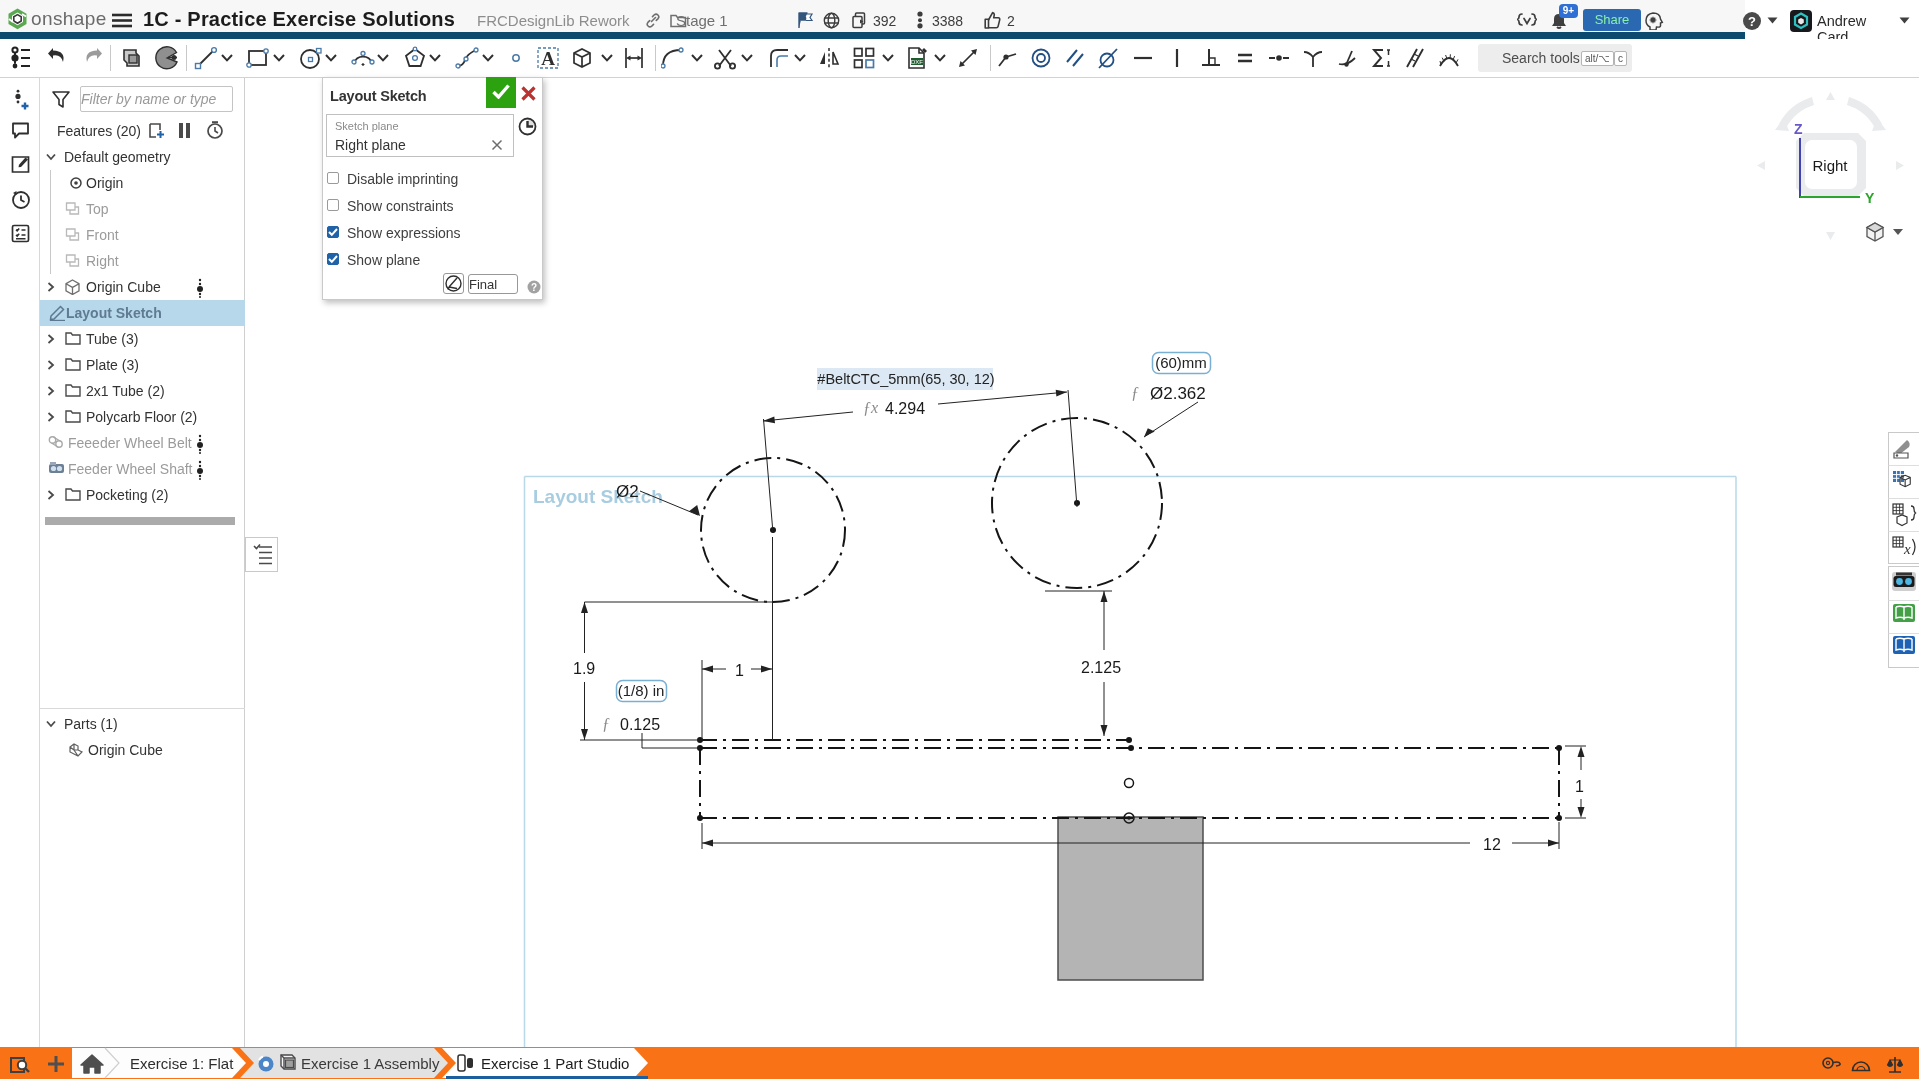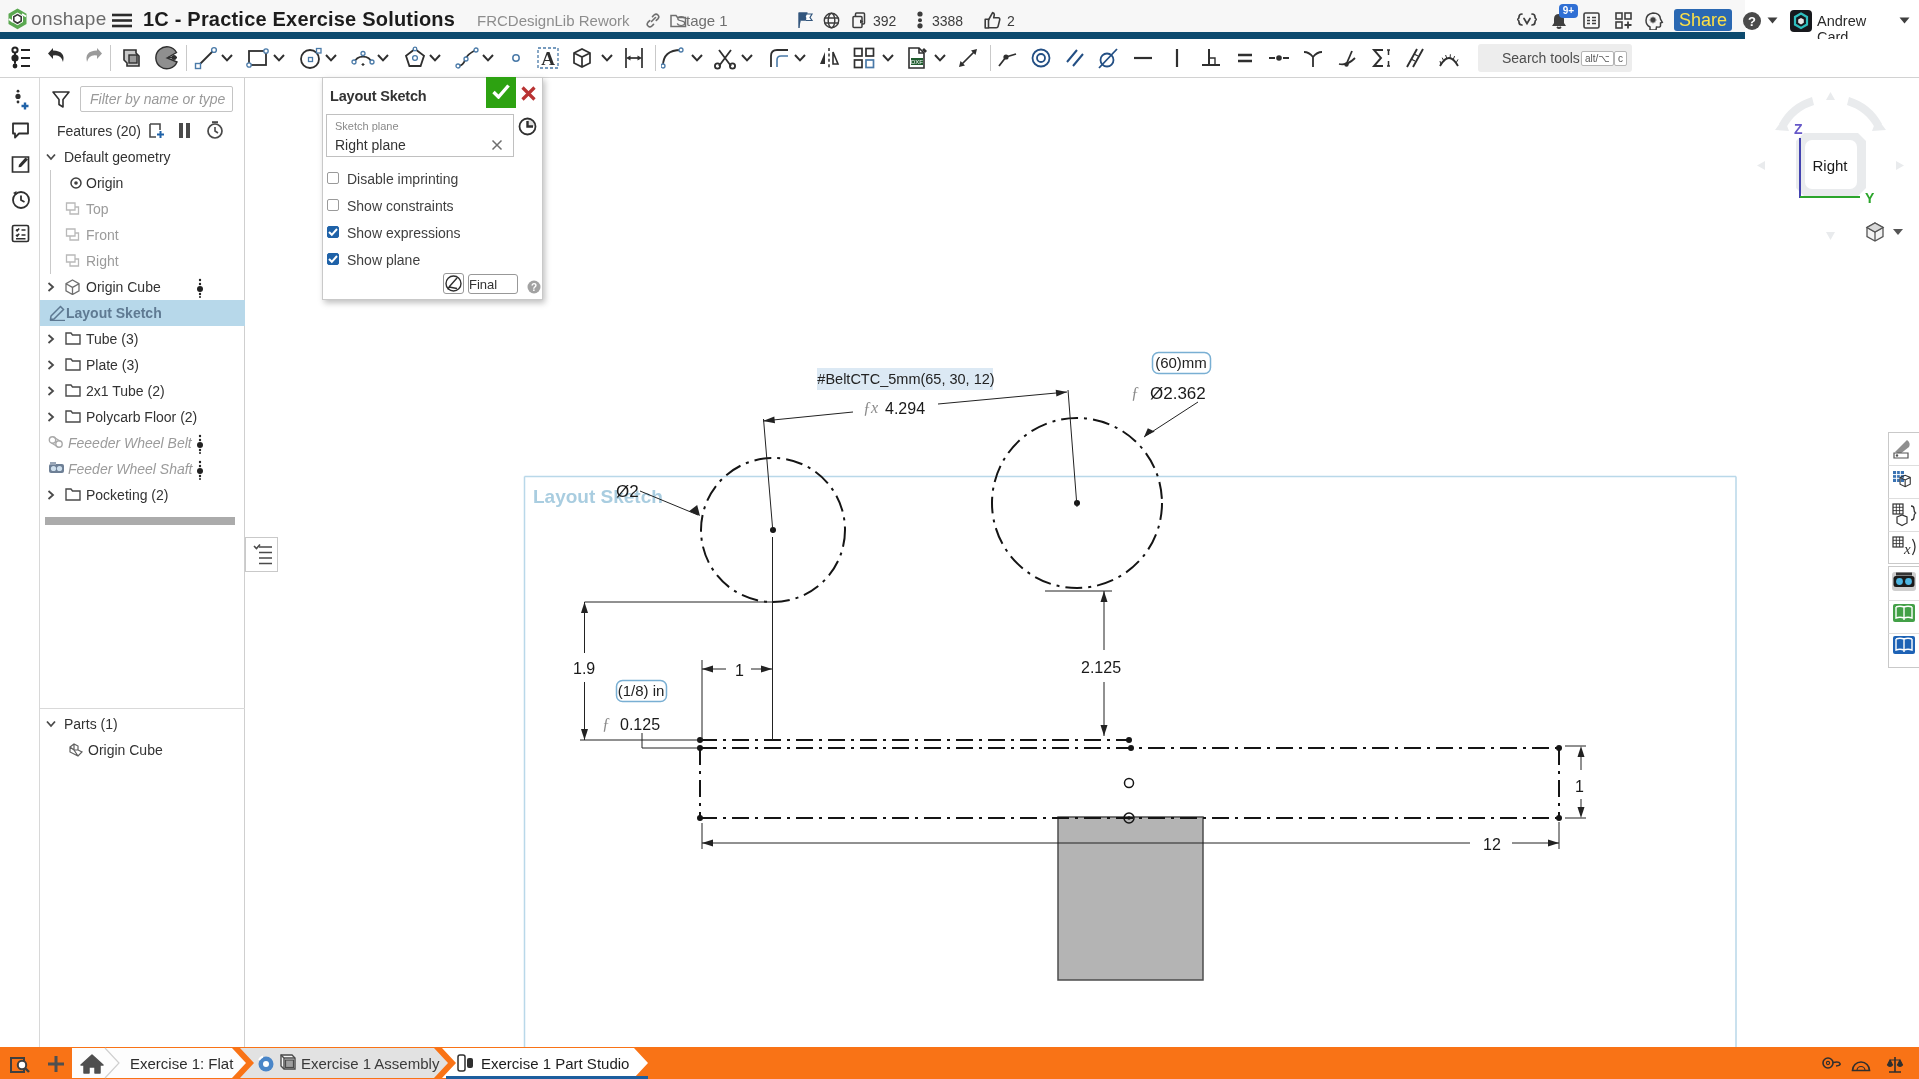--- a/index.html
+++ b/index.html
@@ -6,38 +6,38 @@
 html,body{width:1919px;height:1079px;overflow:hidden}
 body{font-family:"Liberation Sans",sans-serif;background:#fff;position:relative}
 .abs{position:absolute}
 svg{display:block}
 
 #header{position:absolute;left:0;top:0;width:1745px;height:39px;background:#f7f7f7;border-bottom:7px solid #0c4a6e}
 #header .ttl{position:absolute;left:143px;top:8px;font-size:20px;font-weight:bold;color:#1c1c1c;letter-spacing:0.2px}
 #header .sub{position:absolute;left:477px;top:12px;font-size:15px;color:#8d8d8d}
 #header .stage{position:absolute;left:676px;top:12px;font-size:15px;color:#6f6f6f}
 #header .num{font-size:14px;color:#3c3c3c;position:absolute;top:13px}
-#share{position:absolute;left:1674px;top:9px;width:58px;height:22px;background:#2a68b2;border-radius:3px;color:#fde047;font-size:18px;text-align:center;line-height:22px}
+#share{position:absolute;left:1583px;top:9px;width:58px;height:22px;background:#2a68b2;border-radius:3px;color:#86efac;font-size:13px;text-align:center;line-height:22px}
 #uname{position:absolute;left:1817px;top:13px;font-size:14.5px;color:#2a2a2a}
 
 #toolbar{position:absolute;left:0;top:39px;width:1919px;height:39px;background:#fff;border-bottom:1px solid #d2d2d2}
 .tsep{position:absolute;top:6px;width:1px;height:26px;background:#c9c9c9}
 #searchbox{position:absolute;left:1478px;top:5px;width:154px;height:28px;background:#ededed;border-radius:3px;color:#4d4d4d;font-size:14px;line-height:28px;padding-left:24px;white-space:nowrap}
 #searchbox .kbd{display:inline-block;border:1px solid #b5b5b5;background:#fff;border-radius:2px;font-size:10px;color:#555;padding:0 3px;line-height:13px;vertical-align:1px}
 
 #strip{position:absolute;left:0;top:78px;width:40px;height:969px;background:#fff;border-right:1px solid #d8d8d8}
 
 #panel{position:absolute;left:40px;top:78px;width:205px;height:969px;background:#fff;border-right:1px solid #cfcfcf}
-#filter{position:absolute;left:40px;top:8px;width:153px;height:26px;border:1px solid #c4c4c4;border-radius:2px;color:#9a9a9a;font-style:italic;font-size:14px;line-height:24px;padding-left:9px}
+#filter{position:absolute;left:40px;top:8px;width:153px;height:26px;border:1px solid #c4c4c4;border-radius:2px;color:#9a9a9a;font-style:italic;font-size:14px;line-height:24px;padding-left:0}
 #feathdr{position:absolute;left:17px;top:45px;font-size:14px;font-weight:normal;color:#333}
 .frow{position:absolute;left:0;width:205px;height:26px;font-size:14px;color:#333;line-height:26px}
 .frow .lbl{position:absolute;left:46px;top:0}
 .frow .lbl2{position:absolute;left:24px;top:0}
 .gray{color:#9b9b9b}
-.ital{font-style:italic;color:#9b9b9b}
+.ital{color:#9b9b9b}
 .sel{background:#b7d8ea}
 .chev{position:absolute;left:5px;top:7px}
 .ficon{position:absolute;left:25px;top:5px}
 .kebab{position:absolute;left:156px;top:4px}
 
 #tabbar{position:absolute;left:0;top:1047px;width:1919px;height:32px;background:#f97316}
 
 #dlg{position:absolute;left:322px;top:77px;width:221px;height:223px;background:#fff;border:1px solid #c9c9c9;box-shadow:2px 3px 6px rgba(0,0,0,0.25)}
 #dlg .hd{position:absolute;left:7px;top:10px;font-size:14.5px;font-weight:bold;color:#333;letter-spacing:-0.2px}
 #dlgok{position:absolute;left:163px;top:-1px;width:30px;height:31px;background:#2da211}

